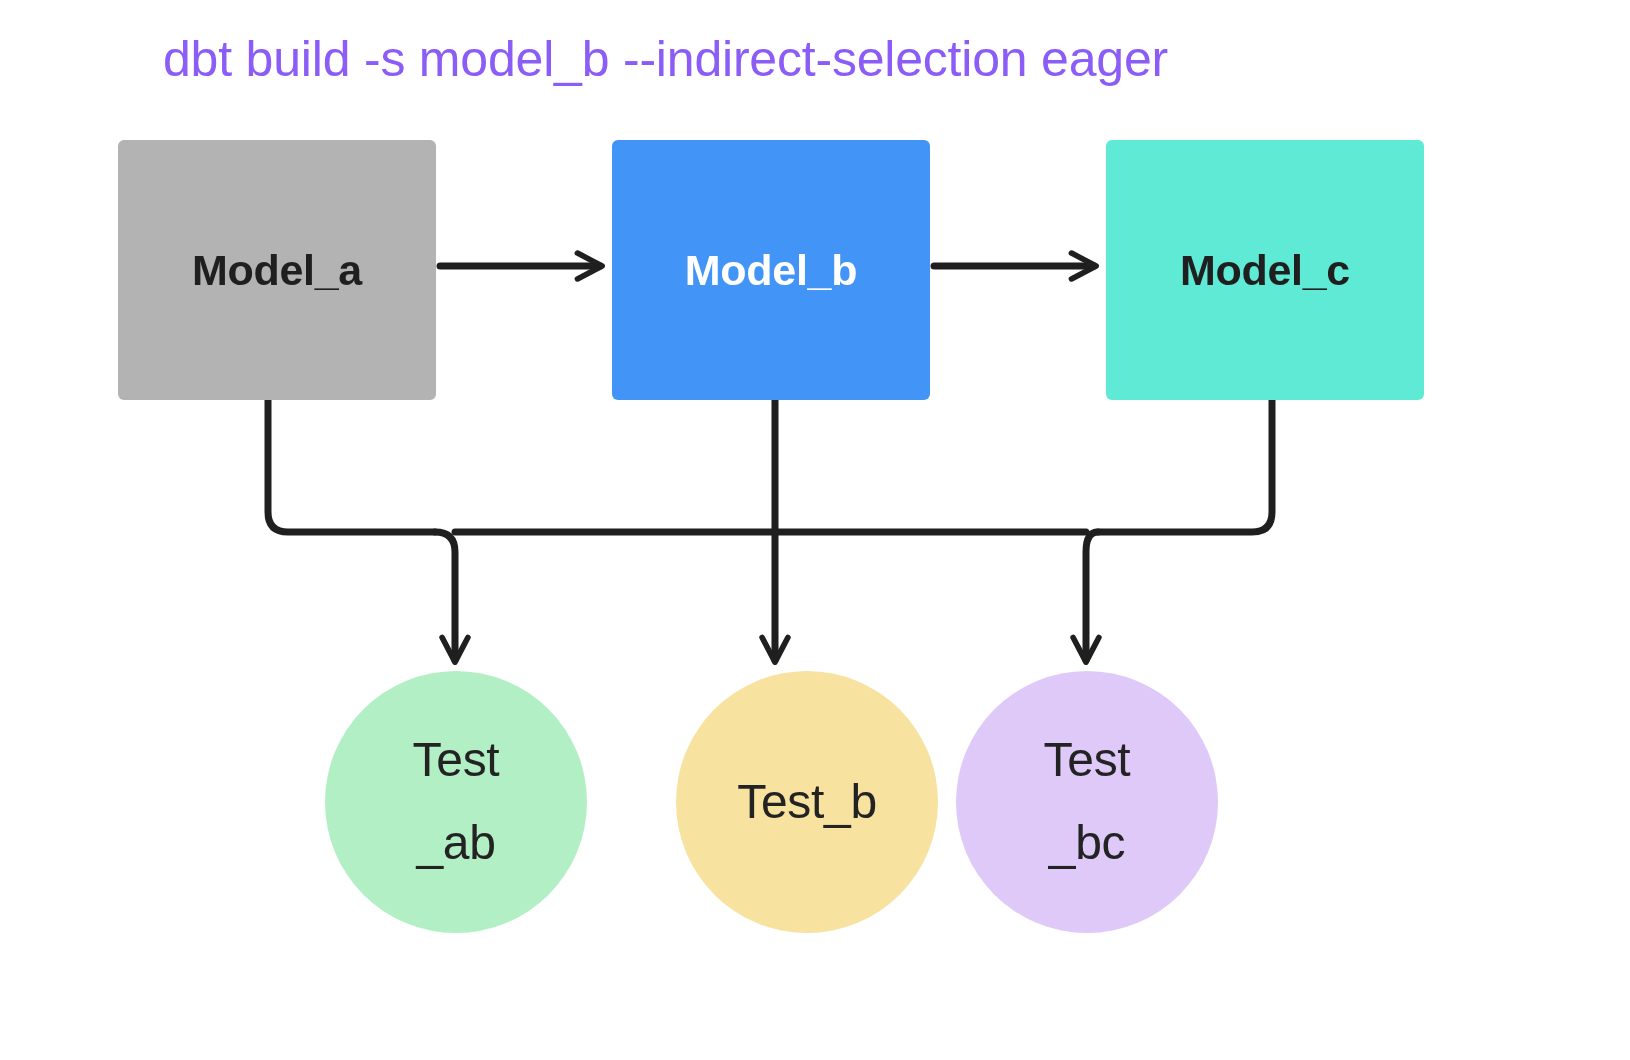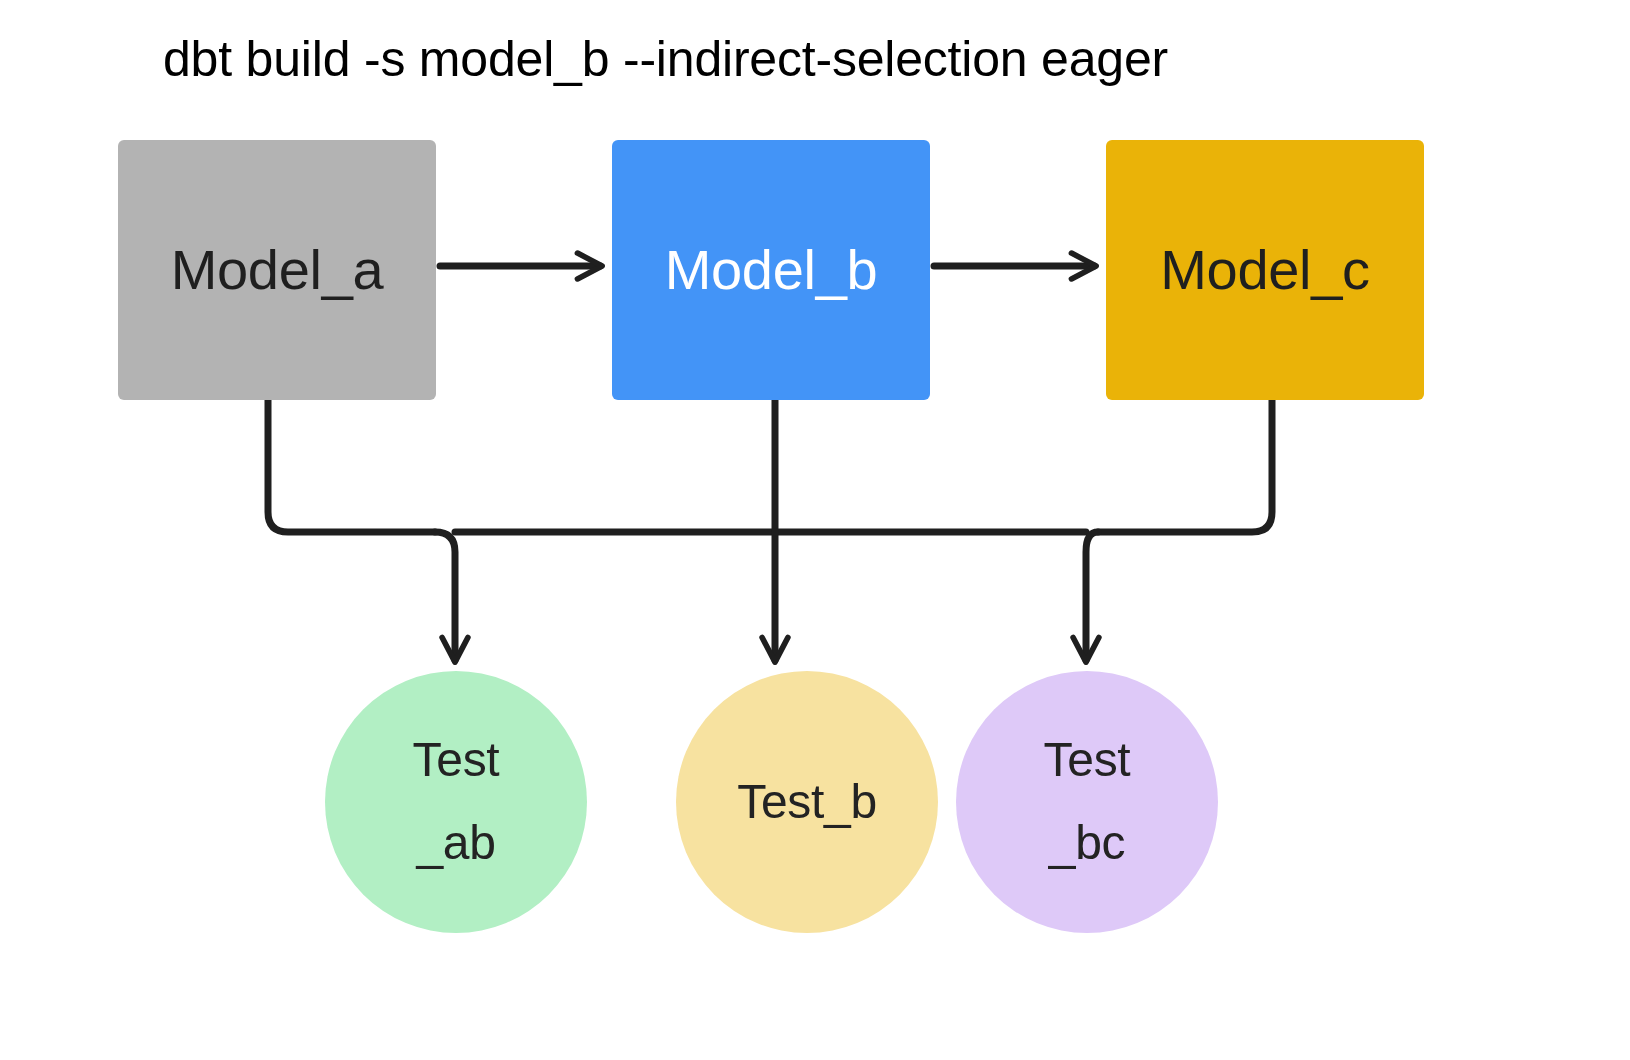--- a/index.html
+++ b/index.html
@@ -26,33 +26,34 @@
     width: 1630px;
     height: 1060px;
     pointer-events: none;
   }
   .title {
     position: absolute;
     left: 163px;
     top: 28px;
     font-size: 50px;
     line-height: 62px;
-    color: #000000;
+    color: #8b5cf6;
     letter-spacing: -0.2px;
     white-space: nowrap;
   }
   .model-node {
     position: absolute;
     border-radius: 6px;
     display: flex;
     align-items: center;
     justify-content: center;
-    font-size: 56px;
+    font-size: 43px;
     line-height: 1;
     letter-spacing: -0.3px;
+    font-weight: bold;
   }
   .model-a {
     left: 118px;
     top: 140px;
     width: 318px;
     height: 260px;
     background: #b3b3b3;
     color: #1f1f1f;
   }
   .model-b {
@@ -61,21 +62,21 @@
     width: 318px;
     height: 260px;
     background: #4394f7;
     color: #ffffff;
   }
   .model-c {
     left: 1106px;
     top: 140px;
     width: 318px;
     height: 260px;
-    background: #eab308;
+    background: #5eead4;
     color: #1f1f1f;
   }
   .test-node {
     position: absolute;
     border-radius: 50%;
     display: flex;
     flex-direction: column;
     align-items: center;
     justify-content: center;
     font-size: 48px;

